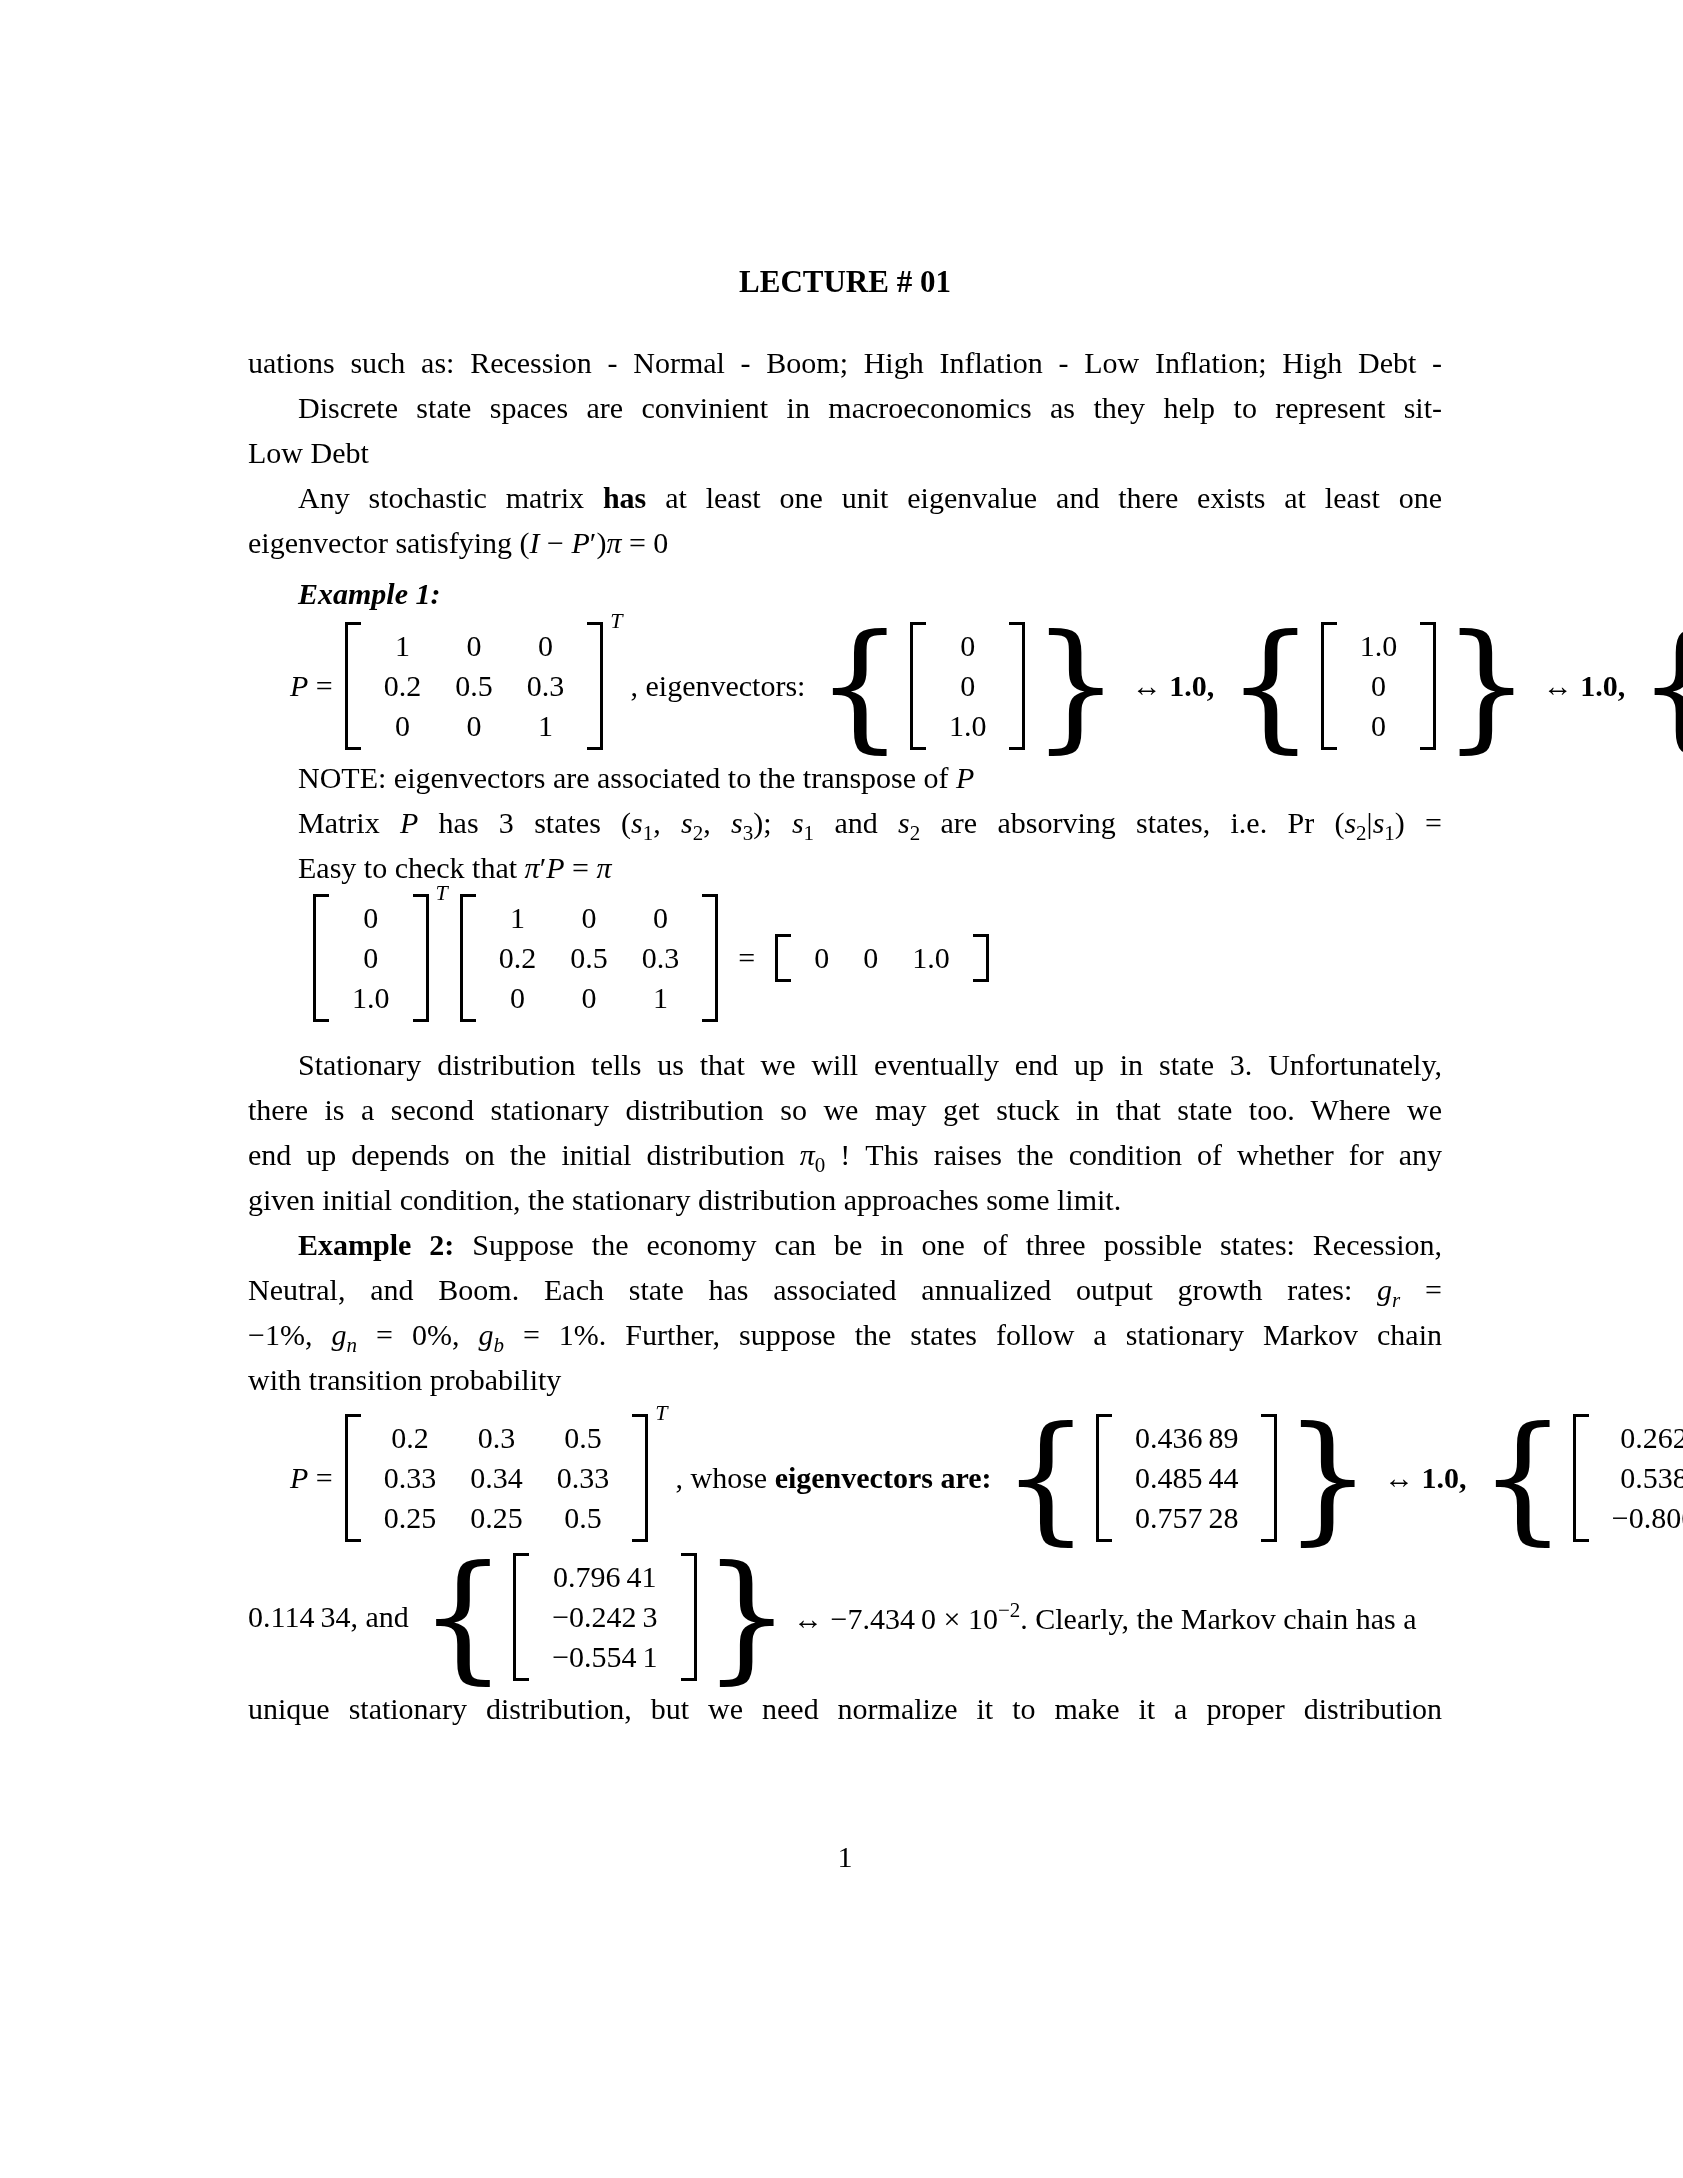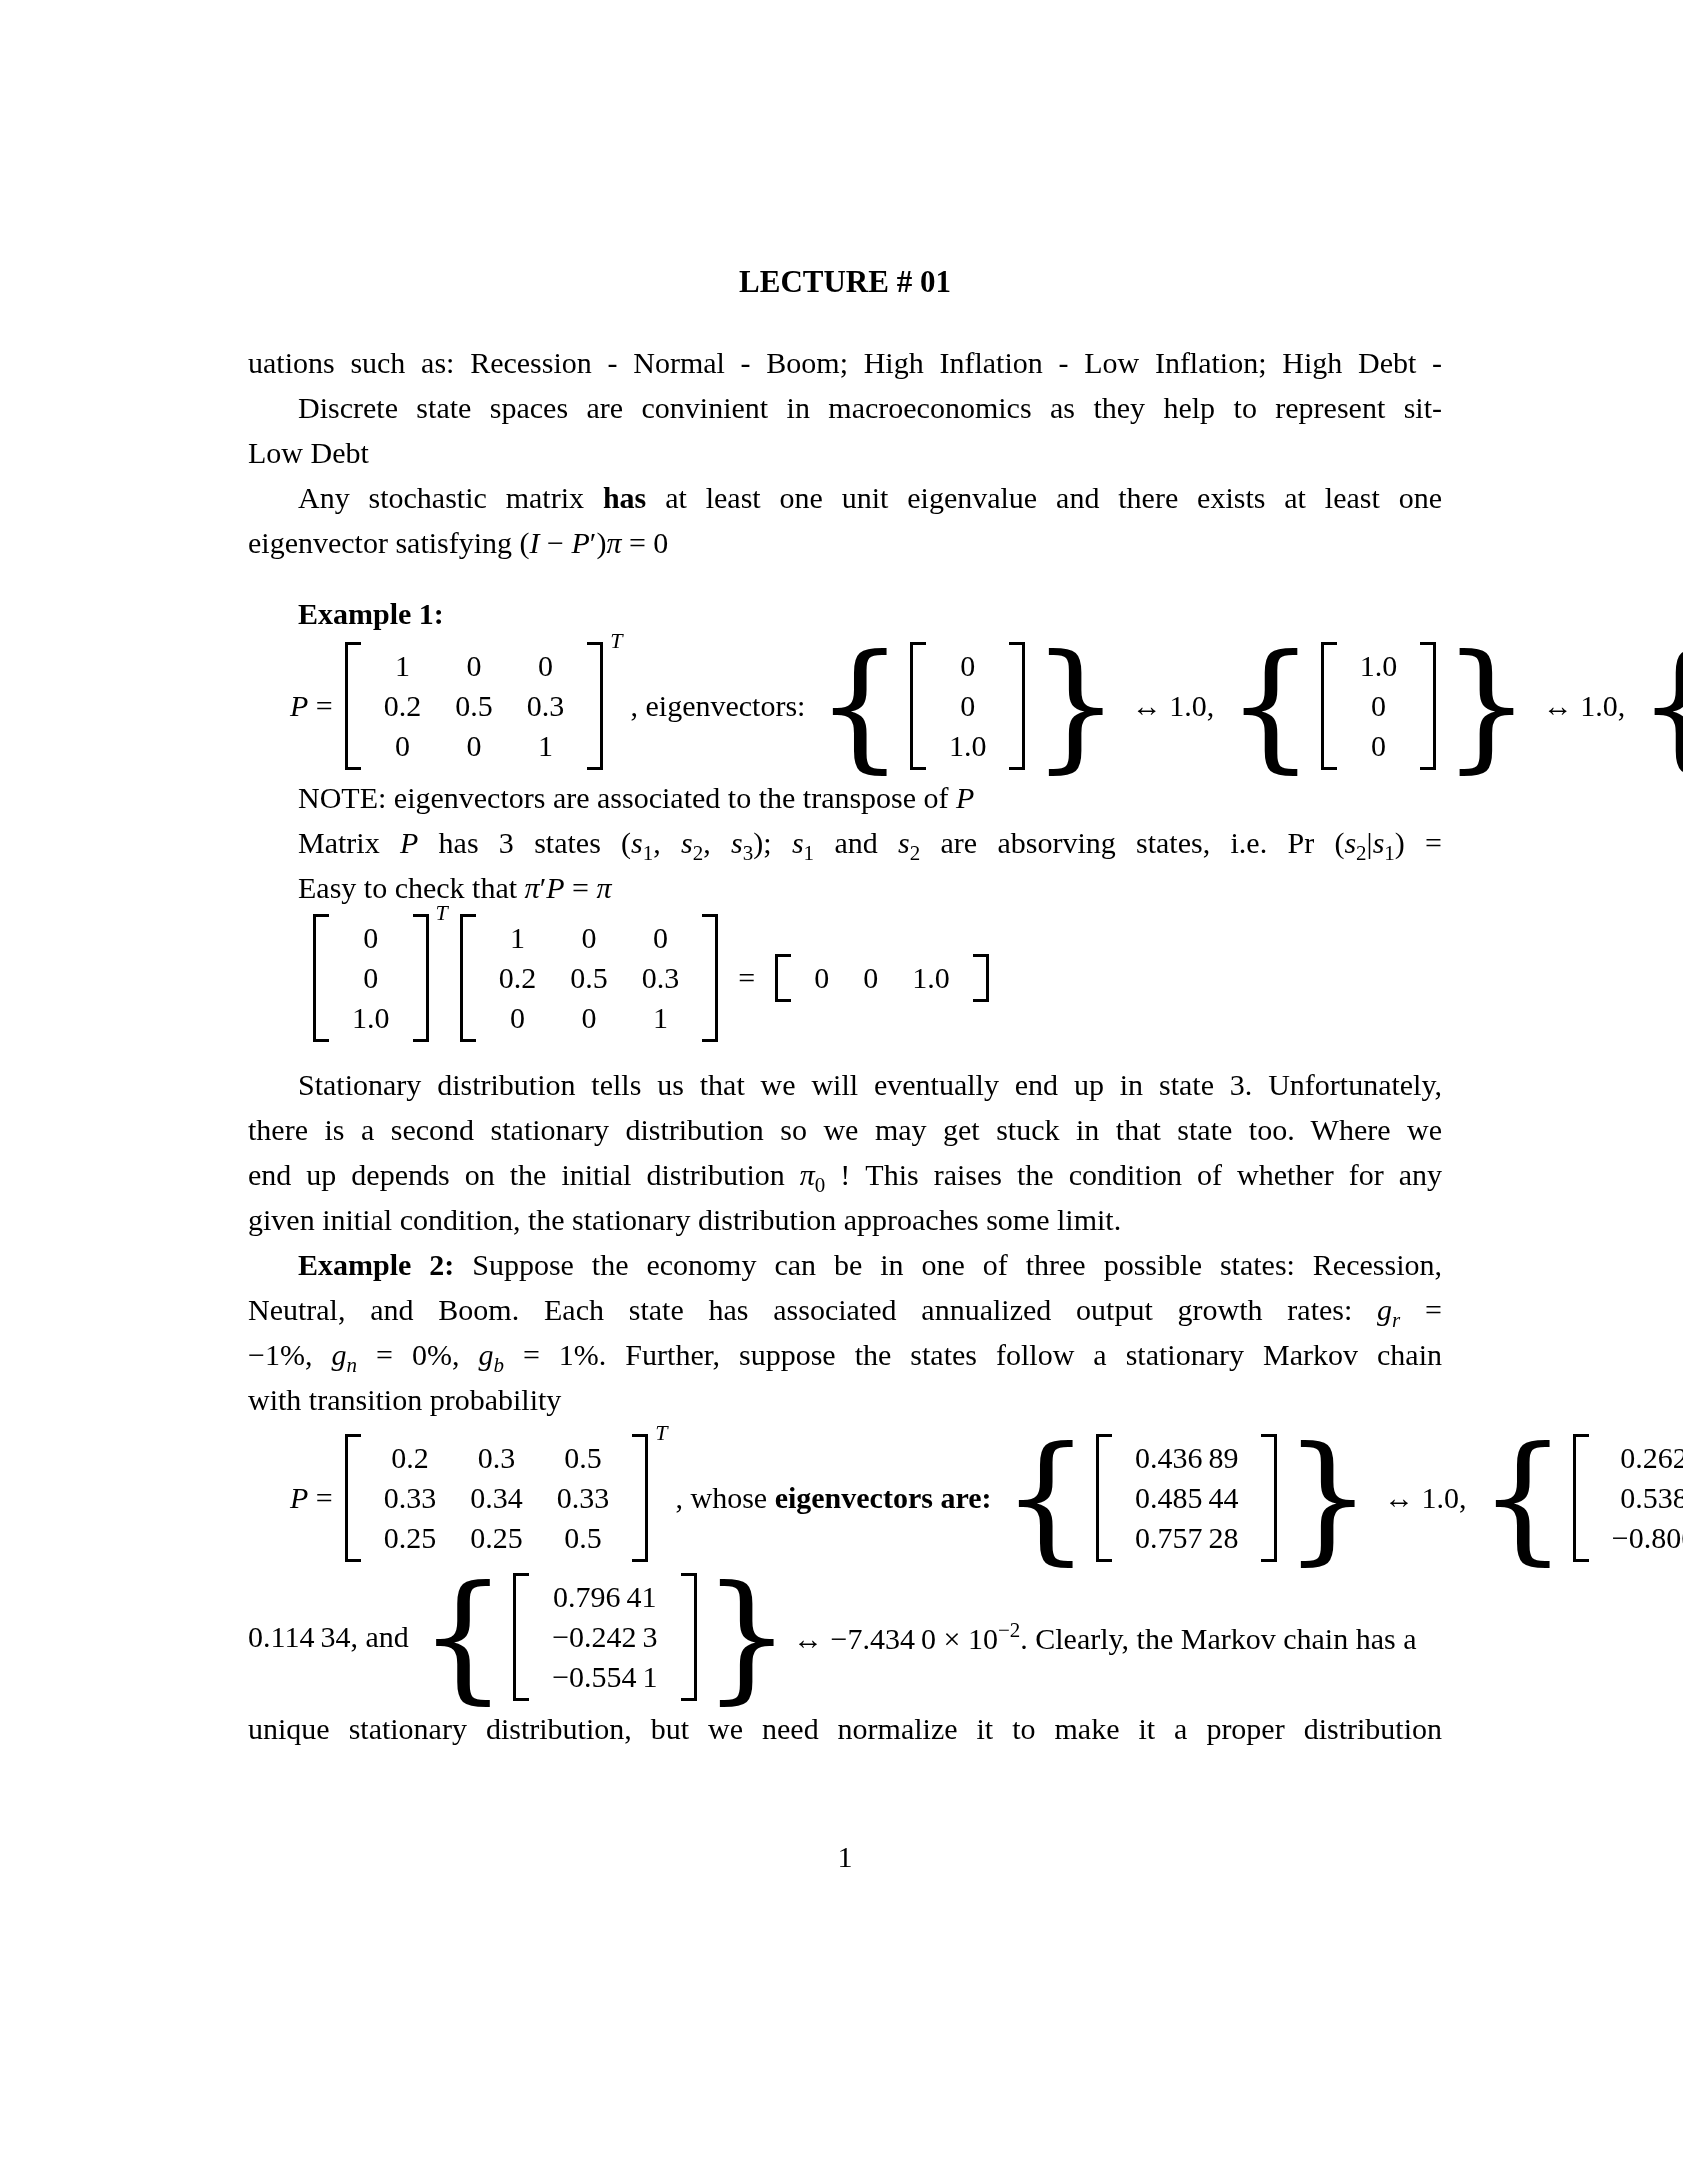--- a/index.html
+++ b/index.html
@@ -24,27 +24,27 @@
   .mwrap { display: inline-flex; align-items: flex-start; }
   .tsup { font-style: italic; font-size: 22px; position: relative; top: -14px; margin: 0 8px 0 3px; }
   .matrix { display: inline-flex; align-items: stretch; margin: 0 4px; }
   .brk { width: 13px; border: 3px solid #000; }
   .brk-l { border-right: none; }
   .brk-r { border-left: none; }
   .mx { display: table; padding: 4px 6px; }
   .mx-row { display: table-row; }
   .mx-cell { display: table-cell; text-align: center; line-height: 40px; padding: 0 17px; }
   .brace { font-family: "DejaVu Serif", "Liberation Serif", serif; font-size: 139px; line-height: 139px; font-weight: 400; margin: 0 2px; }
-  .maptext { margin: 16px 10px; }
+  .maptext { margin: 16px 10px; font-weight: bold; }
   .eqsign { margin: 0 16px; }
   .eq1 { margin-left: 42px; }
   .eq2 { margin: 4px 0 20px 61px; }
   .eq3 { margin: 6px 0 0 42px; }
   .eq4 { margin: 0; }
-  .exhead { margin-top: 26px; }
+  .exhead { margin-top: 6px; font-style: italic; }
   .pageno { position: absolute; left: 248px; top: 1834px; width: 1194px; text-align: center; line-height: 45px; }
 </style>
 </head>
 <body>
 
 <div class="page">
   <div class="content">
 
     <div class="title">LECTURE # 01</div>
 

